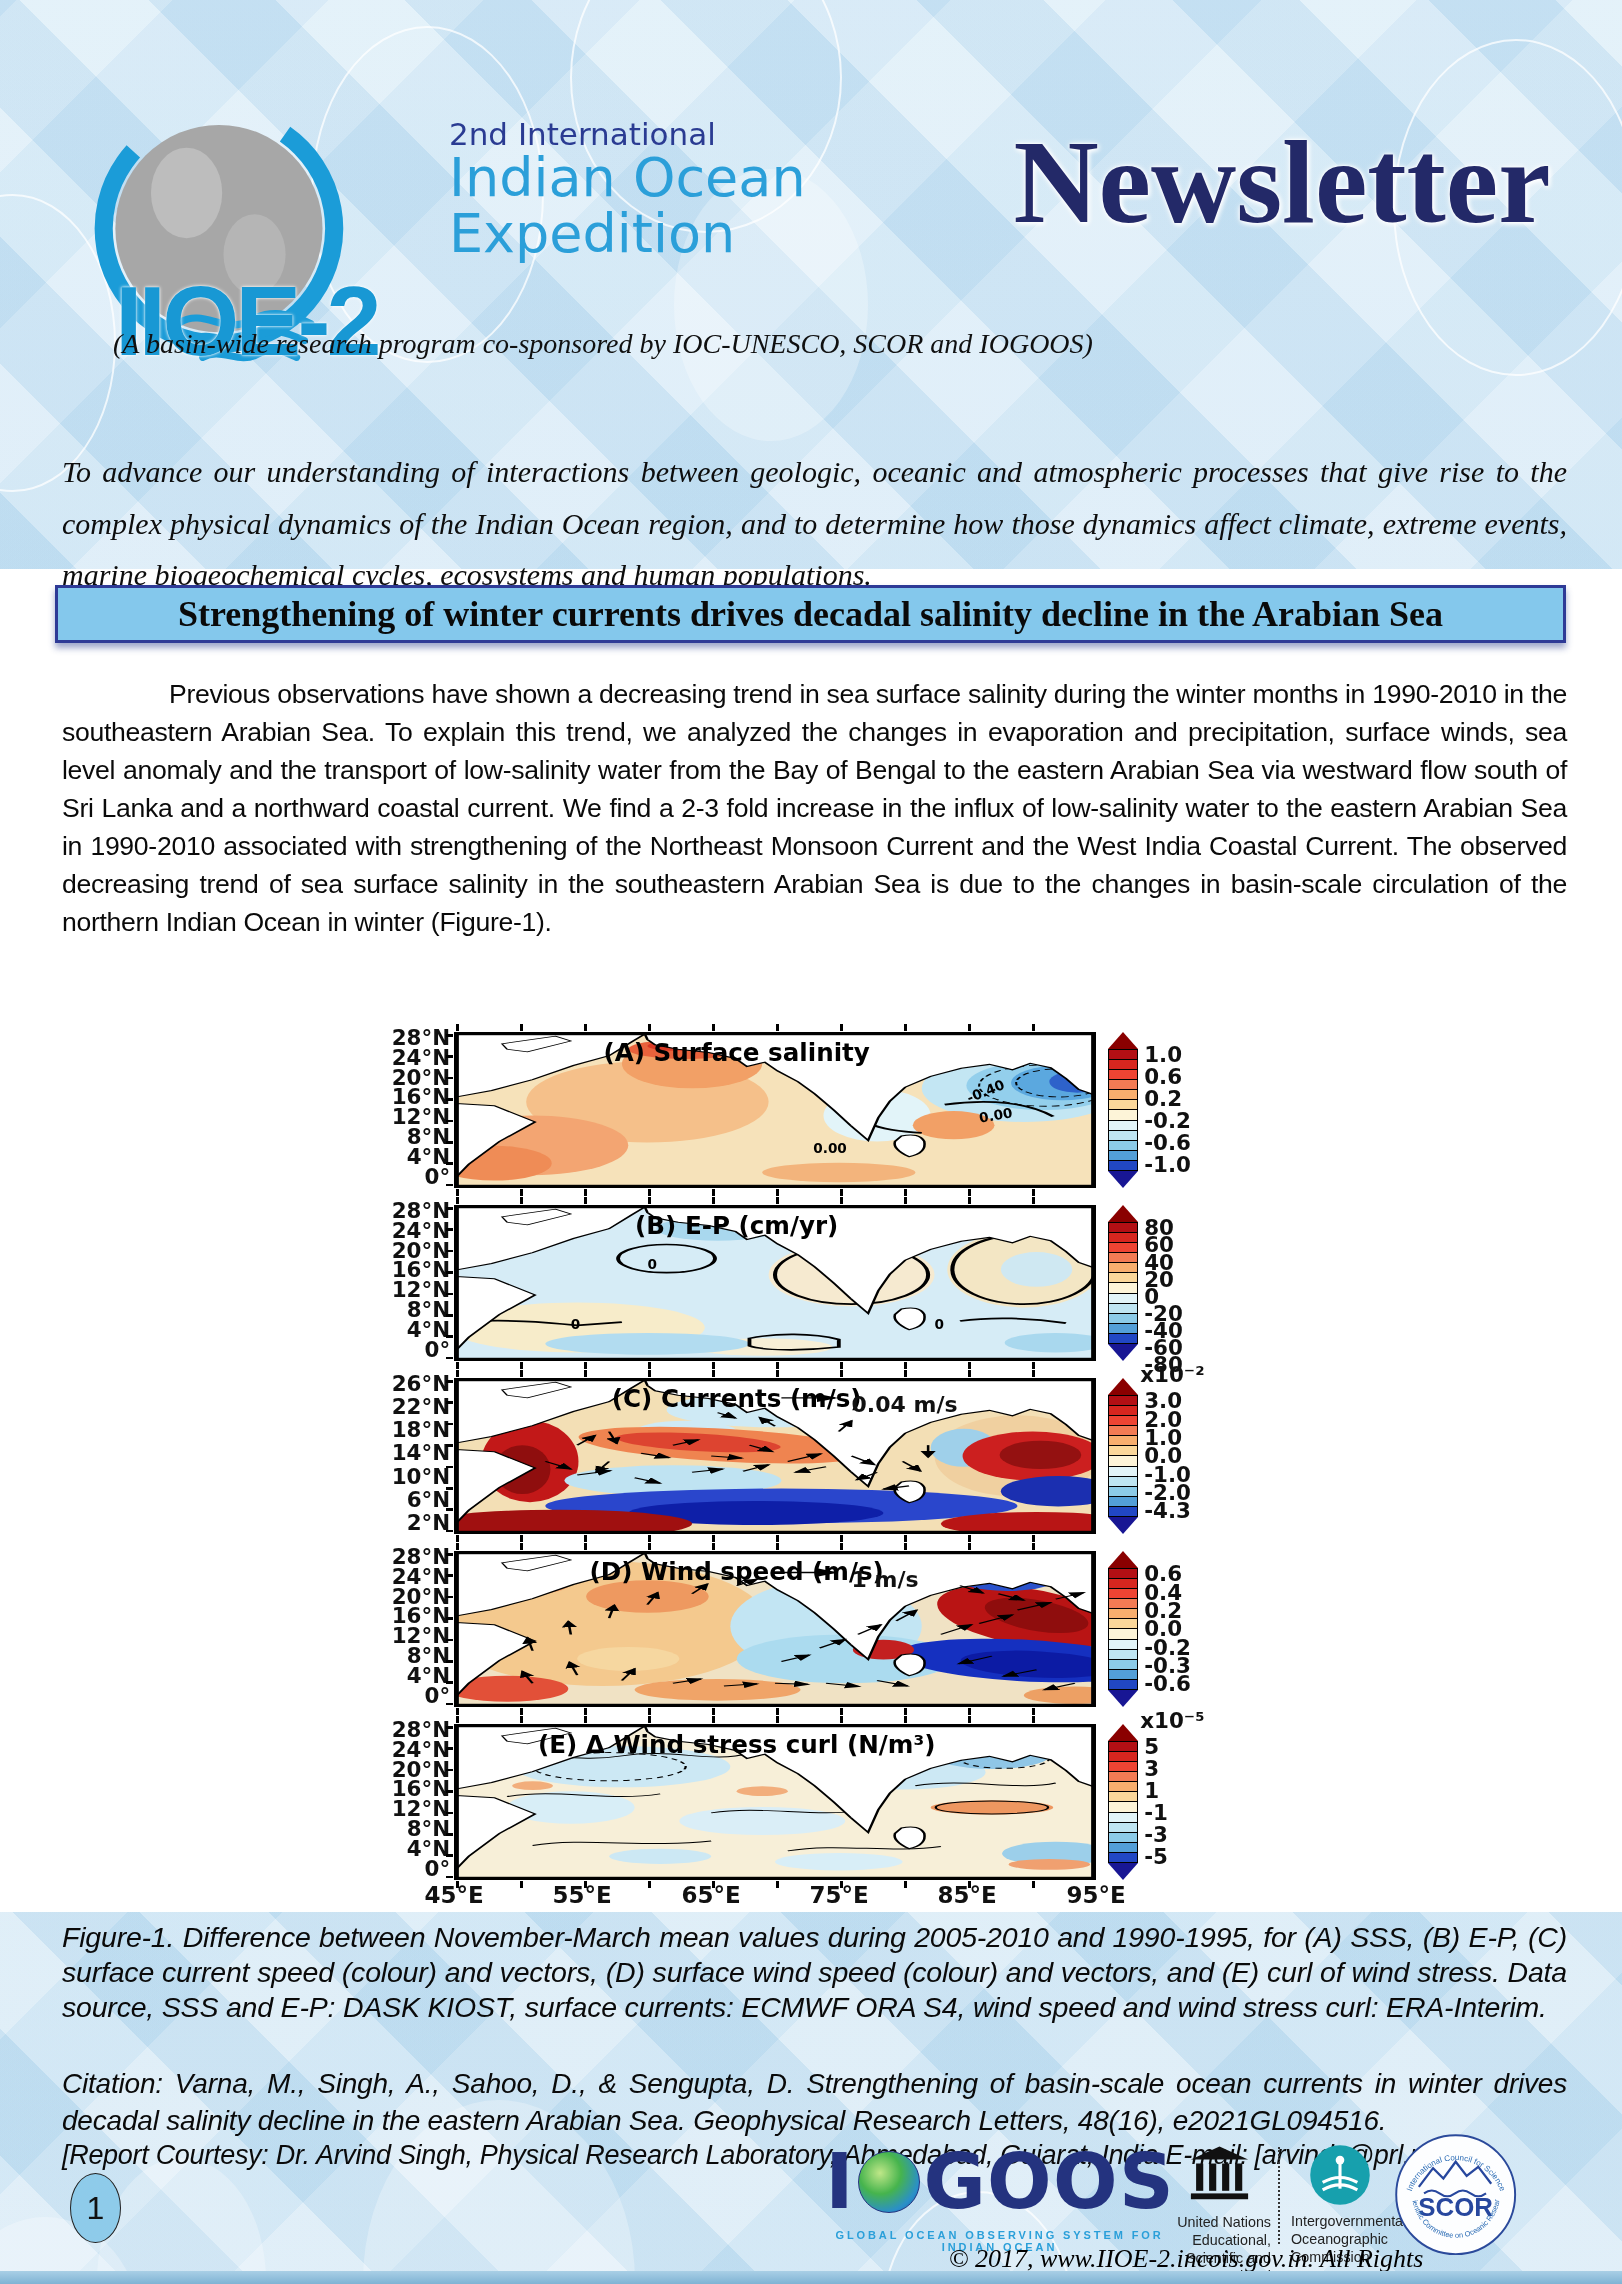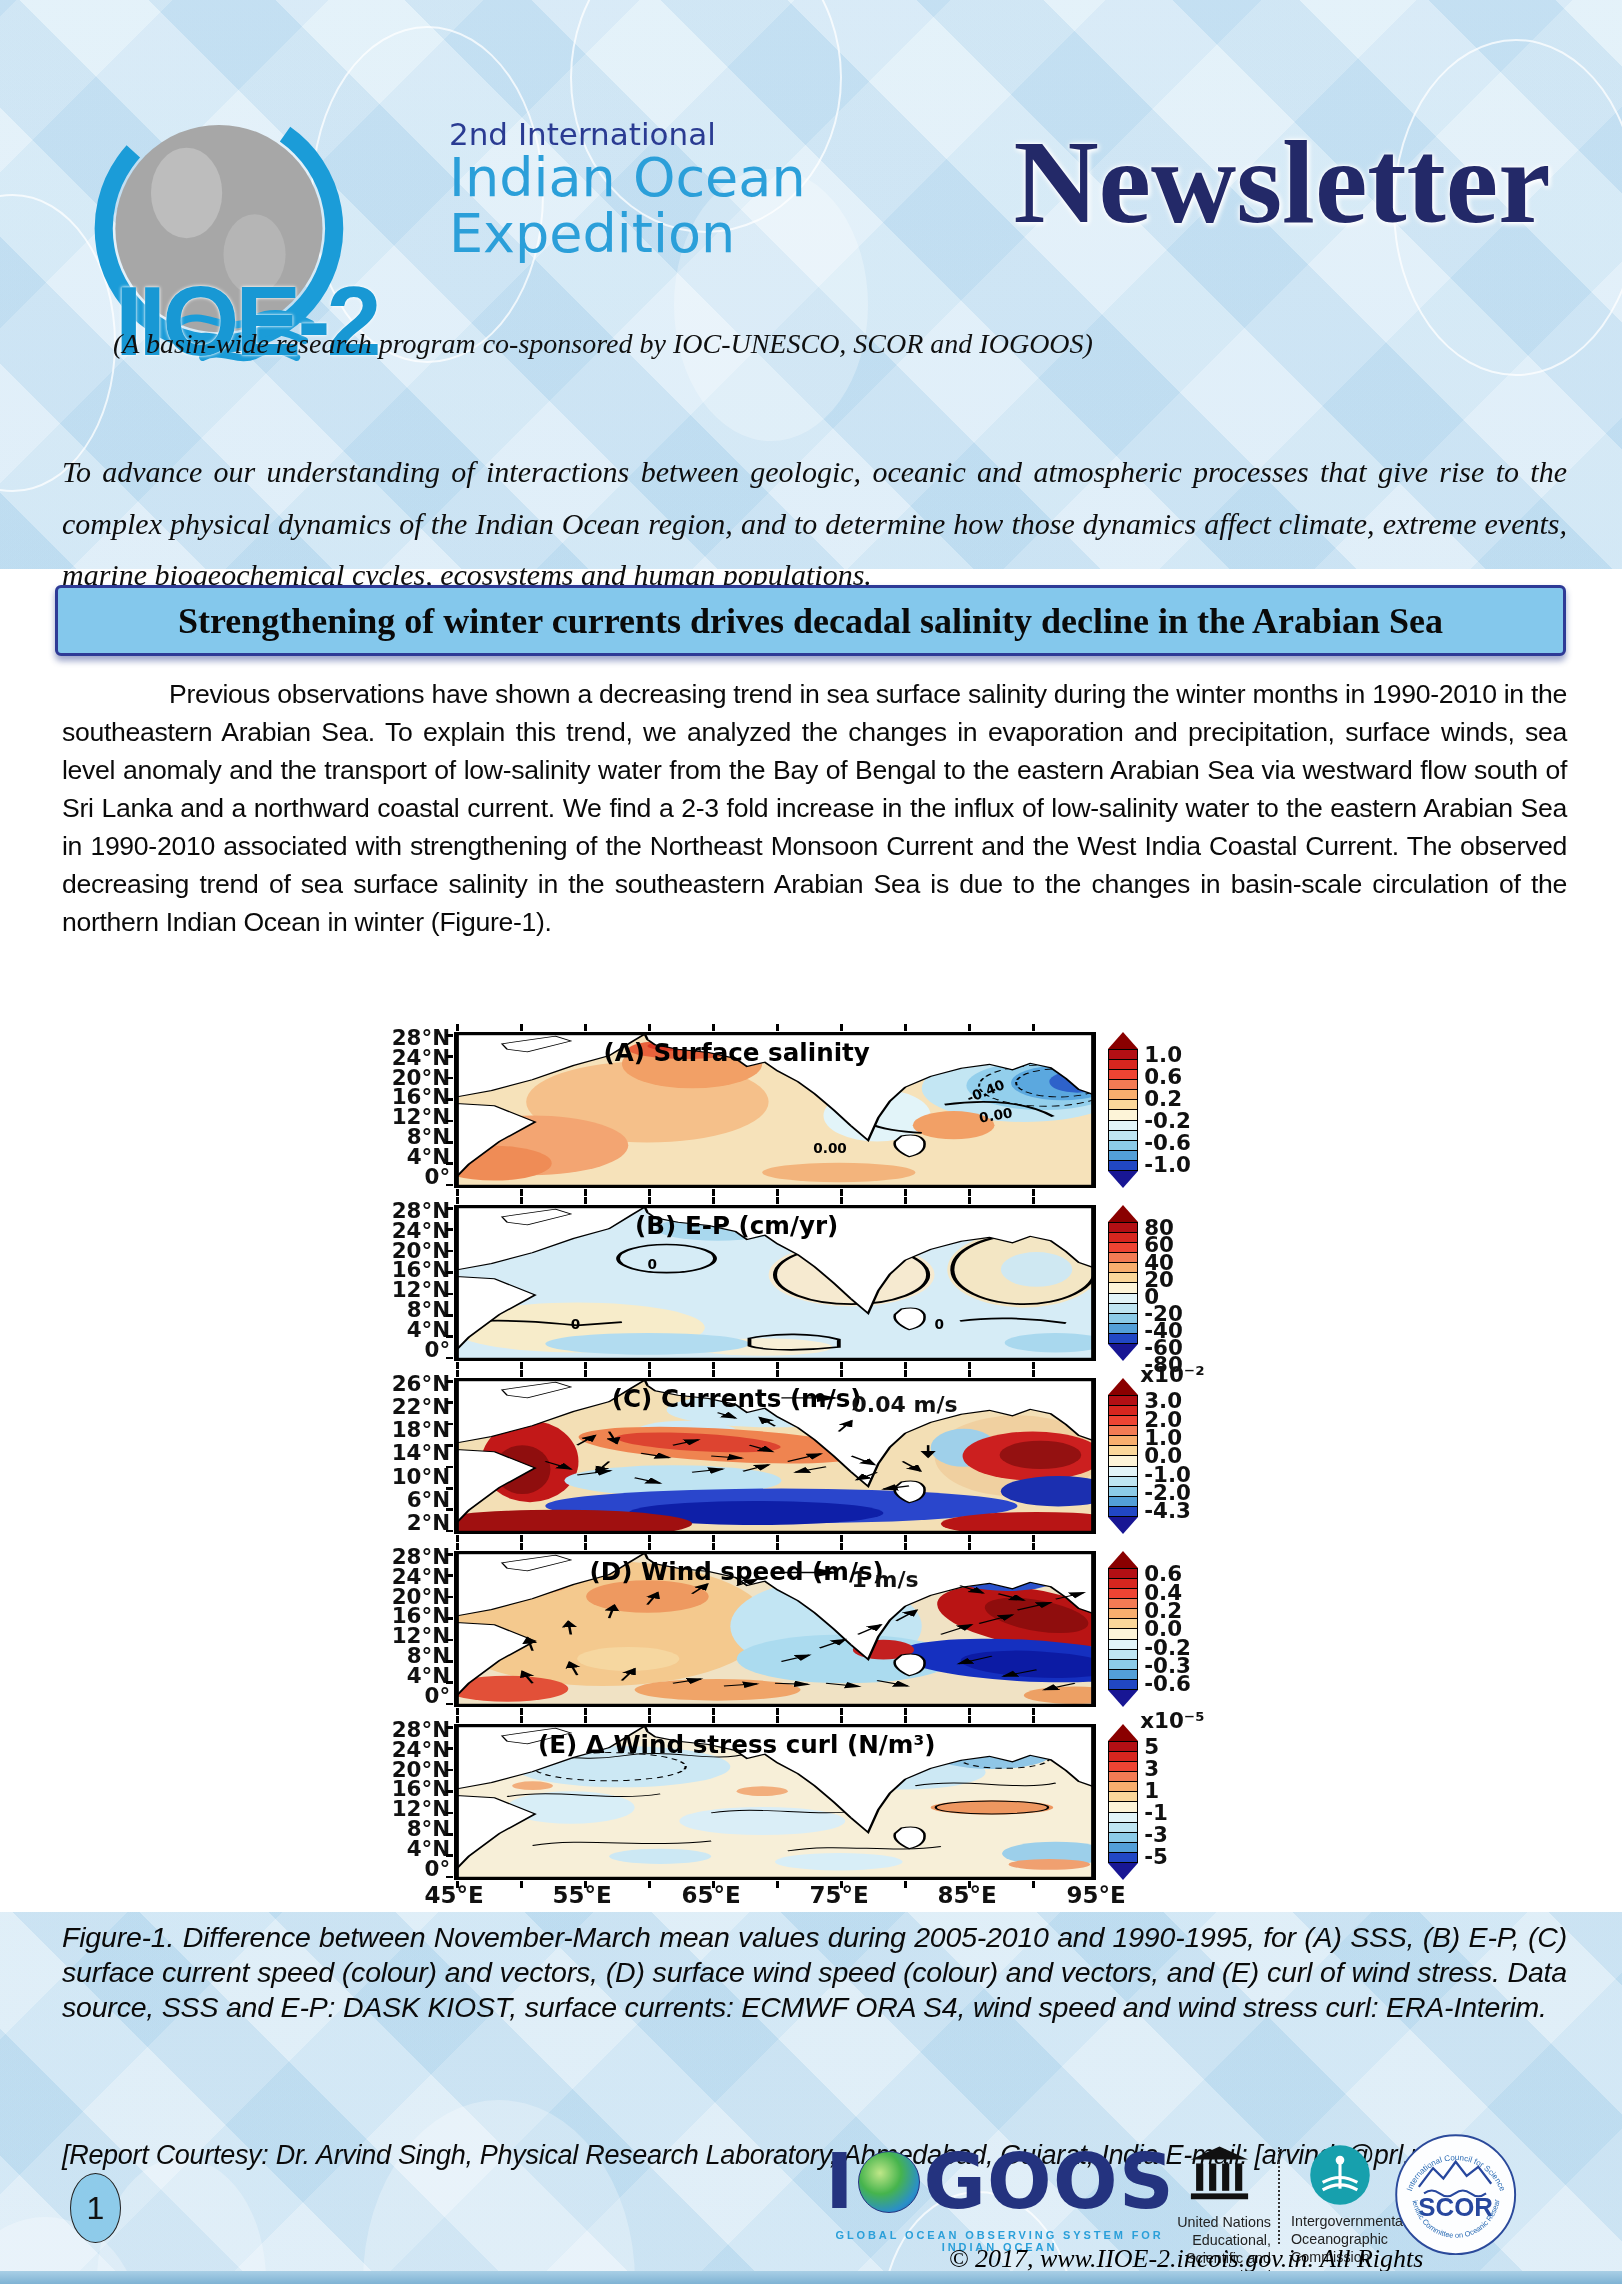--- a/index.html
+++ b/index.html
@@ -28,22 +28,22 @@
     font-weight:bold;font-size:118px;color:#232968;
     text-shadow:0 0 2.6px #fff,0 0 6.5px #fff,1.9px 1.9px 5.2px rgba(255,255,255,.95)}
   .subtitle{left:113px;top:328px;font-family:"Liberation Serif",serif;font-style:italic;
     font-size:28px;color:#101010}
   .vol-block{right:36px;top:323px;text-align:right;font-family:"Liberation Serif",serif;
     font-weight:bold;color:#2d2377;font-size:35px;line-height:1.13}
 
   
   .mission{left:62px;top:446px;width:1505px;font-family:"Liberation Serif",serif;font-style:italic;
     font-size:30px;line-height:1.72;text-align:justify;color:#0d0d0d}
-  .title-box{left:55px;top:585px;width:1511px;height:71px;background:#84c8ec;
-    border:3.2px solid #2e3a96;border-radius:6px;display:flex;align-items:center;justify-content:center;
+  .title-box{left:55px;top:585px;width:1511px;height:58px;background:#84c8ec;
+    border:3.2px solid #2e3a96;border-radius:0;display:flex;align-items:center;justify-content:center;
     box-shadow:0 4.5px 6.5px rgba(40,60,140,.45)}
   .title-box span{font-family:"Liberation Serif",serif;font-weight:bold;font-size:36px;color:#0a0a0a}
   .body-text{left:62px;top:675px;width:1505px;font-size:26.6px;line-height:38px;letter-spacing:-0.3px;
     text-align:justify;color:#0a0a0a;text-indent:107px}
 
   
   .figure{left:394px;top:1032px;width:894px;height:881px}
   .panel{position:relative;display:grid;grid-template-columns:60px 642px 11.7px 30px 62px;
     height:156px;margin-bottom:17px}
   .lat-col{display:flex;flex-direction:column;justify-content:space-between;align-items:flex-end;
@@ -603,20 +603,21 @@
     <span>45°E</span>
         <span>55°E</span>
         <span>65°E</span>
         <span>75°E</span>
         <span>85°E</span>
         <span>95°E</span>
       </div>
   </div>
 
   <div class="abs caption">Figure-1. Difference between November-March mean values during 2005-2010 and 1990-1995, for (A) SSS, (B) E-P, (C) surface current speed (colour) and vectors, (D) surface wind speed (colour) and vectors, and (E) curl of wind stress. Data source, SSS and E-P: DASK KIOST, surface currents: ECMWF ORA S4, wind speed and wind stress curl: ERA-Interim.</div>
+  <div class="abs citation">Citation: Varna, M., Singh, A., Sahoo, D., &amp; Sengupta, D. Strengthening of basin-scale ocean currents in winter drives decadal salinity decline in the eastern Arabian Sea. Geophysical Research Letters, 48(16), e2021GL094516.</div>
   <div class="abs courtesy">[Report Courtesy: Dr. Arvind Singh, Physical Research Laboratory, Ahmedabad, Gujarat, India E-mail: [arvinds@prl.res.in]</div>
 
   <div class="abs pagecirc">
     <span>1</span>
   </div>
 
   <div class="abs iogoos">
     <div class="iogoos-row">
       <span>I</span>
       <span class="iogoos-globe"></span>

